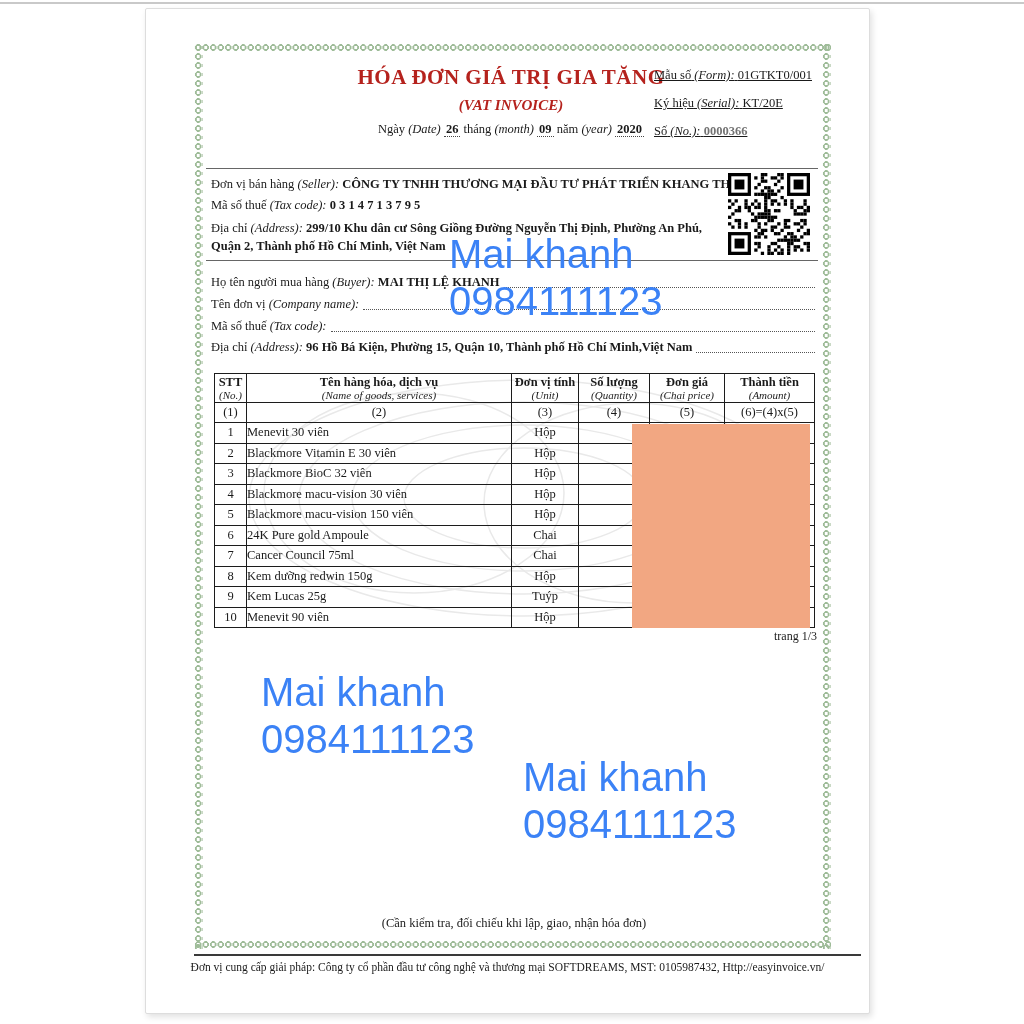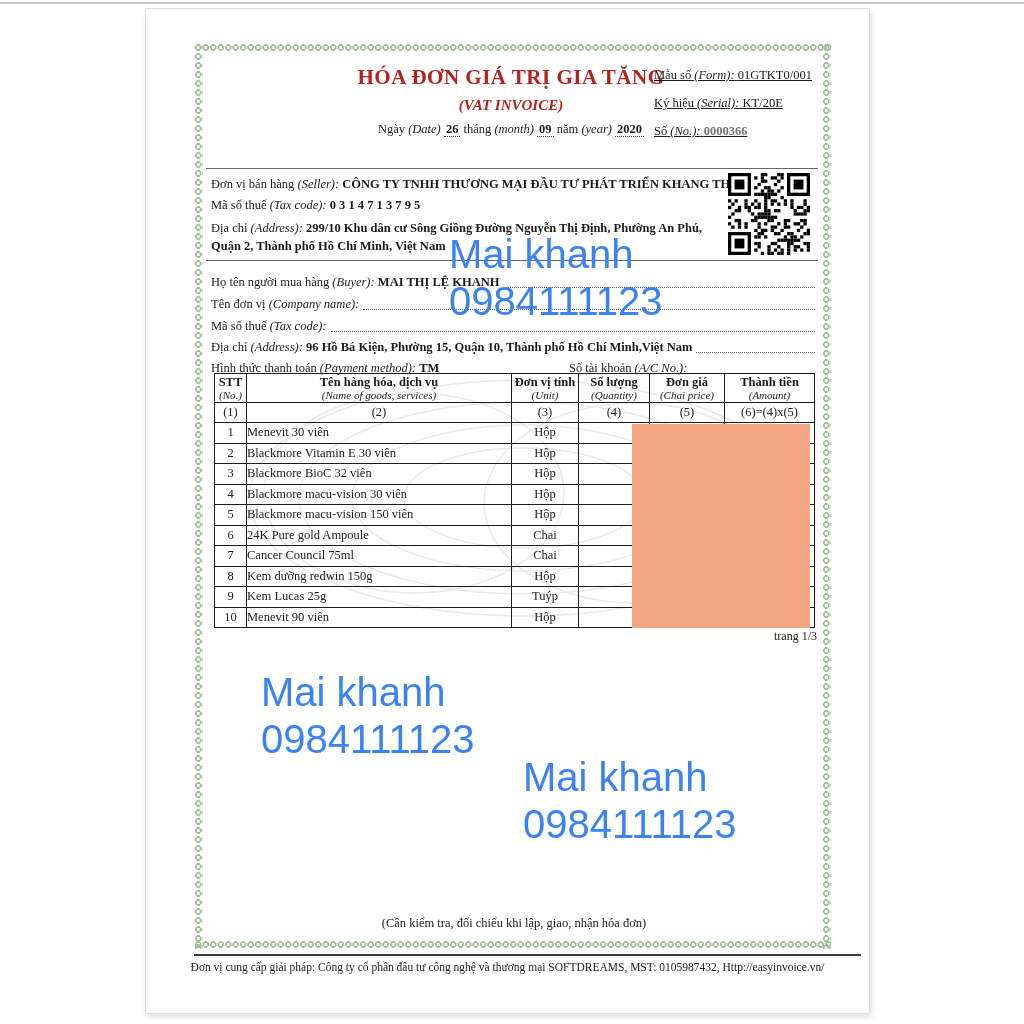--- a/index.html
+++ b/index.html
@@ -326,29 +326,20 @@
       <span>Mã số thuế</span>&nbsp;
       <span class="en">(Tax code):</span>
       <span class="fill"></span>
     </div>
     <div class="line frow" style="height:21px;">
       <span>Địa chỉ</span>&nbsp;
       <span class="en">(Address):</span>&nbsp;
       <span class="b">96 Hồ Bá Kiện, Phường 15, Quận 10, Thành phố Hồ Chí Minh,Việt Nam</span>
       <span class="fill"></span>
     </div>
-    <div class="line frow" style="height:21px;">
-      <span>Hình thức thanh toán</span>&nbsp;
-      <span class="en">(Payment method):</span>&nbsp;
-      <span class="b">TM</span>
-      <span class="fill" style="max-width:155px;"></span>
-      <span>Số tài khoản</span>&nbsp;
-      <span class="en">(A/C No.):</span>
-      <span class="fill"></span>
-    </div>
   </div>
 
   <svg class="guill" style="left:68px;top:364px;" width="600" height="250">
     <g fill="none" stroke="#e9e9e9" stroke-width="1.5">
       <ellipse cx="310" cy="125" rx="275" ry="118"></ellipse>
       <ellipse cx="310" cy="125" rx="225" ry="96"></ellipse>
       <ellipse cx="310" cy="125" rx="172" ry="73"></ellipse>
       <ellipse cx="310" cy="125" rx="120" ry="50"></ellipse>
       <ellipse cx="200" cy="120" rx="150" ry="100"></ellipse>
       <ellipse cx="420" cy="130" rx="150" ry="100"></ellipse>

